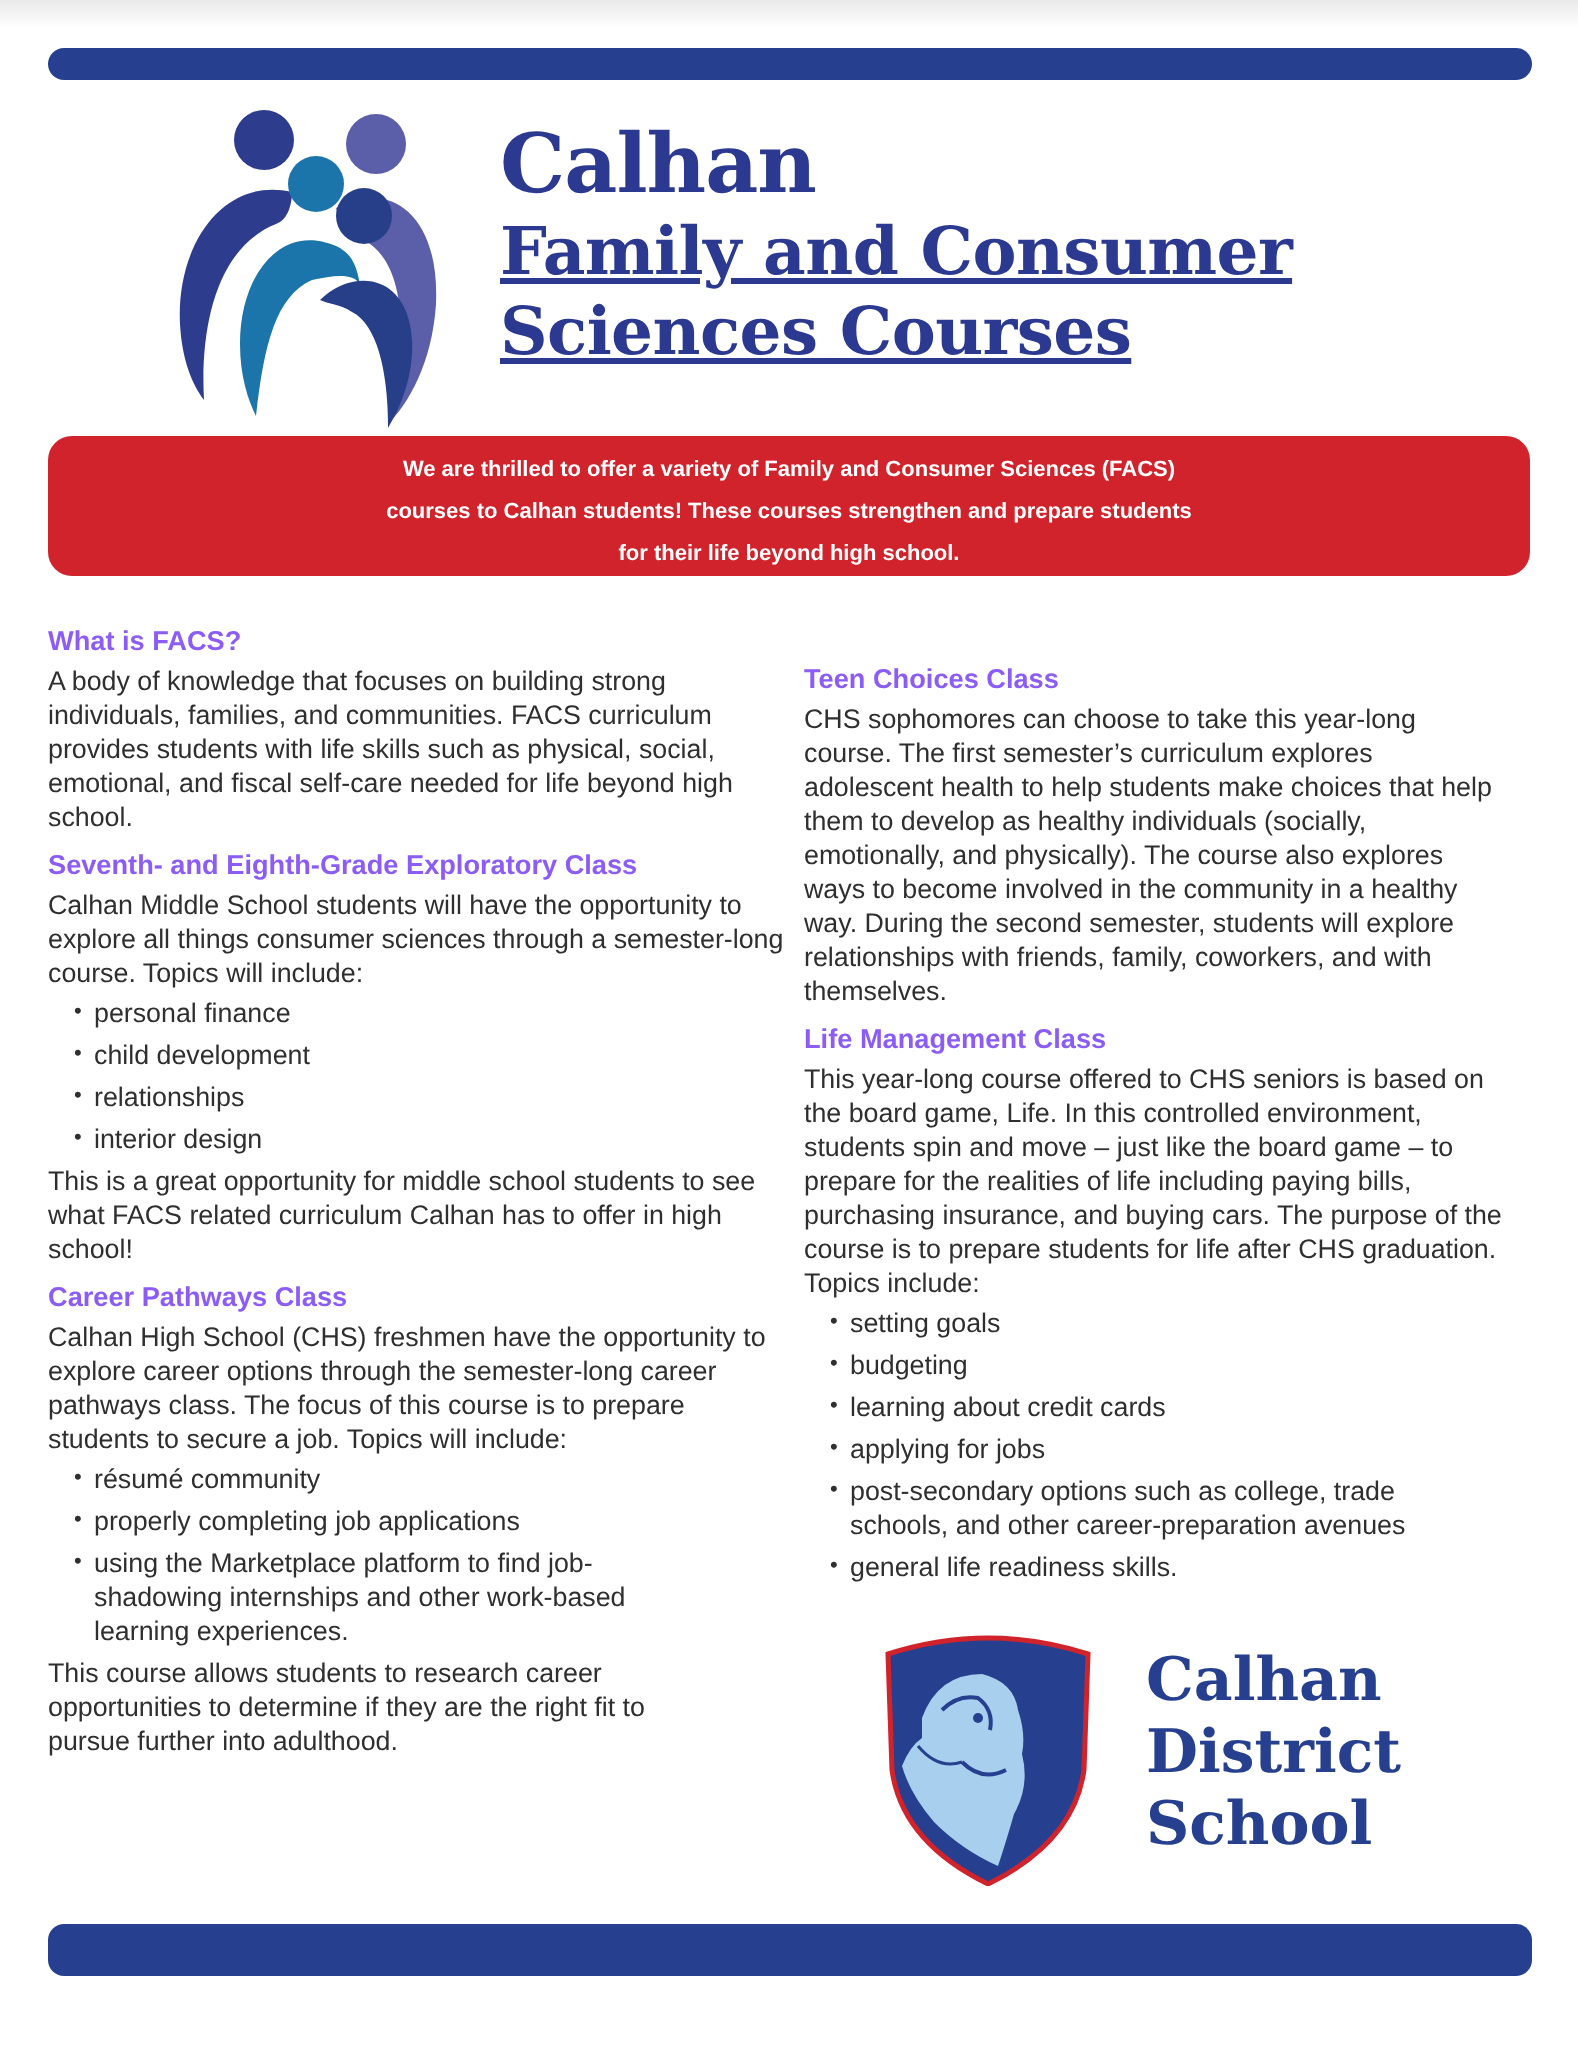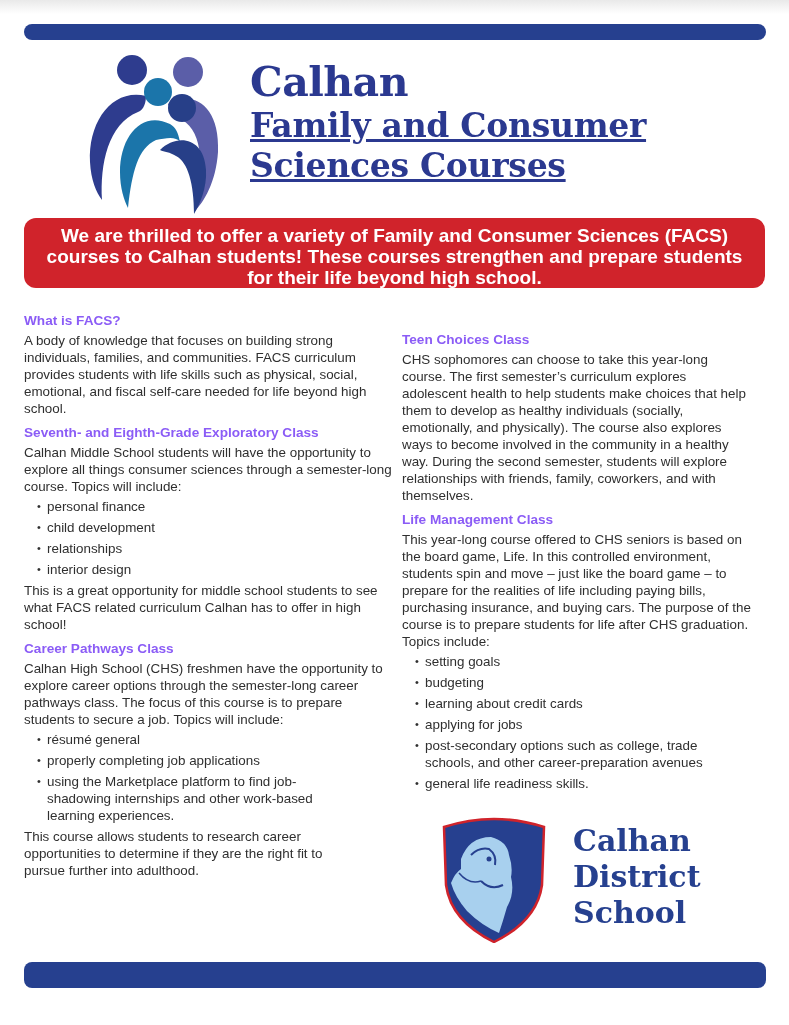--- a/index.html
+++ b/index.html
@@ -12,21 +12,21 @@
   .bar { position:absolute; left:24px; width:742px; background:#26408f; border-radius:8px; }
   .bar.top { top:24px; height:16px; }
   .bar.bottom { top:962px; height:26px; }
   .logo { position:absolute; left:82px; top:52px; width:156px; height:162px; }
   .title { position:absolute; left:250px; top:58px; color:#2b3990;
     font-family:"DejaVu Serif", serif; font-weight:bold; }
   .title .l1 { font-size:41px; line-height:48px; letter-spacing:-0.5px; }
   .title .l2, .title .l3 { font-size:33px; line-height:40px; letter-spacing:-0.3px;text-decoration:underline; }
   .banner { position:absolute; left:24px; top:218px; width:741px; height:70px;
     background:#d0232b; border-radius:12px; color:#fff; text-align:center;
-    font-weight:bold; font-size:19px; line-height:21px; padding-top:7px; box-sizing:border-box; }
+    font-weight:bold; font-size:11px; line-height:21px; padding-top:7px; box-sizing:border-box; }
   .col { position:absolute; font-size:13.4px; line-height:17px; color:#2f2f2f; }
   .col.left { left:24px; top:312px; width:370px; }
   .col.right { left:402px; top:331px; width:372px; }
   h2 { color:#8b5cf6; font-size:13.6px; font-weight:bold; margin:0 0 2px 0; line-height:18px; }
   .sec { margin-bottom:7px; }
   p { margin:0; }
   ul { list-style:none; margin:3px 0 2px 0; padding:0 0 0 13px; }
   li { position:relative; padding-left:10px; margin-bottom:4px; line-height:17px; }
   li::before { content:"•"; position:absolute; left:0; top:0; font-size:11px; }
   .district { position:absolute; left:441px; top:815px; width:300px; height:140px; }
@@ -80,21 +80,21 @@
       <li>child development</li>
       <li>relationships</li>
       <li>interior design</li>
     </ul>
     <p>This is a great opportunity for middle school students to see what FACS related curriculum Calhan has to offer in high school!</p>
   </div>
   <div class="sec">
     <h2>Career Pathways Class</h2>
     <p>Calhan High School (CHS) freshmen have the opportunity to explore career options through the semester-long career pathways class. The focus of this course is to prepare students to secure a job. Topics will include:</p>
     <ul>
-      <li>résumé general</li>
+      <li>résumé community</li>
       <li>properly completing job applications</li>
       <li style="padding-right:40px">using the Marketplace platform to find job-shadowing internships and other work-based learning experiences.</li>
     </ul>
     <p style="padding-right:40px">This course allows students to research career opportunities to determine if they are the right fit to pursue further into adulthood.</p>
   </div>
 </div>
 
 <div class="col right">
   <div class="sec">
     <h2>Teen Choices Class</h2>

